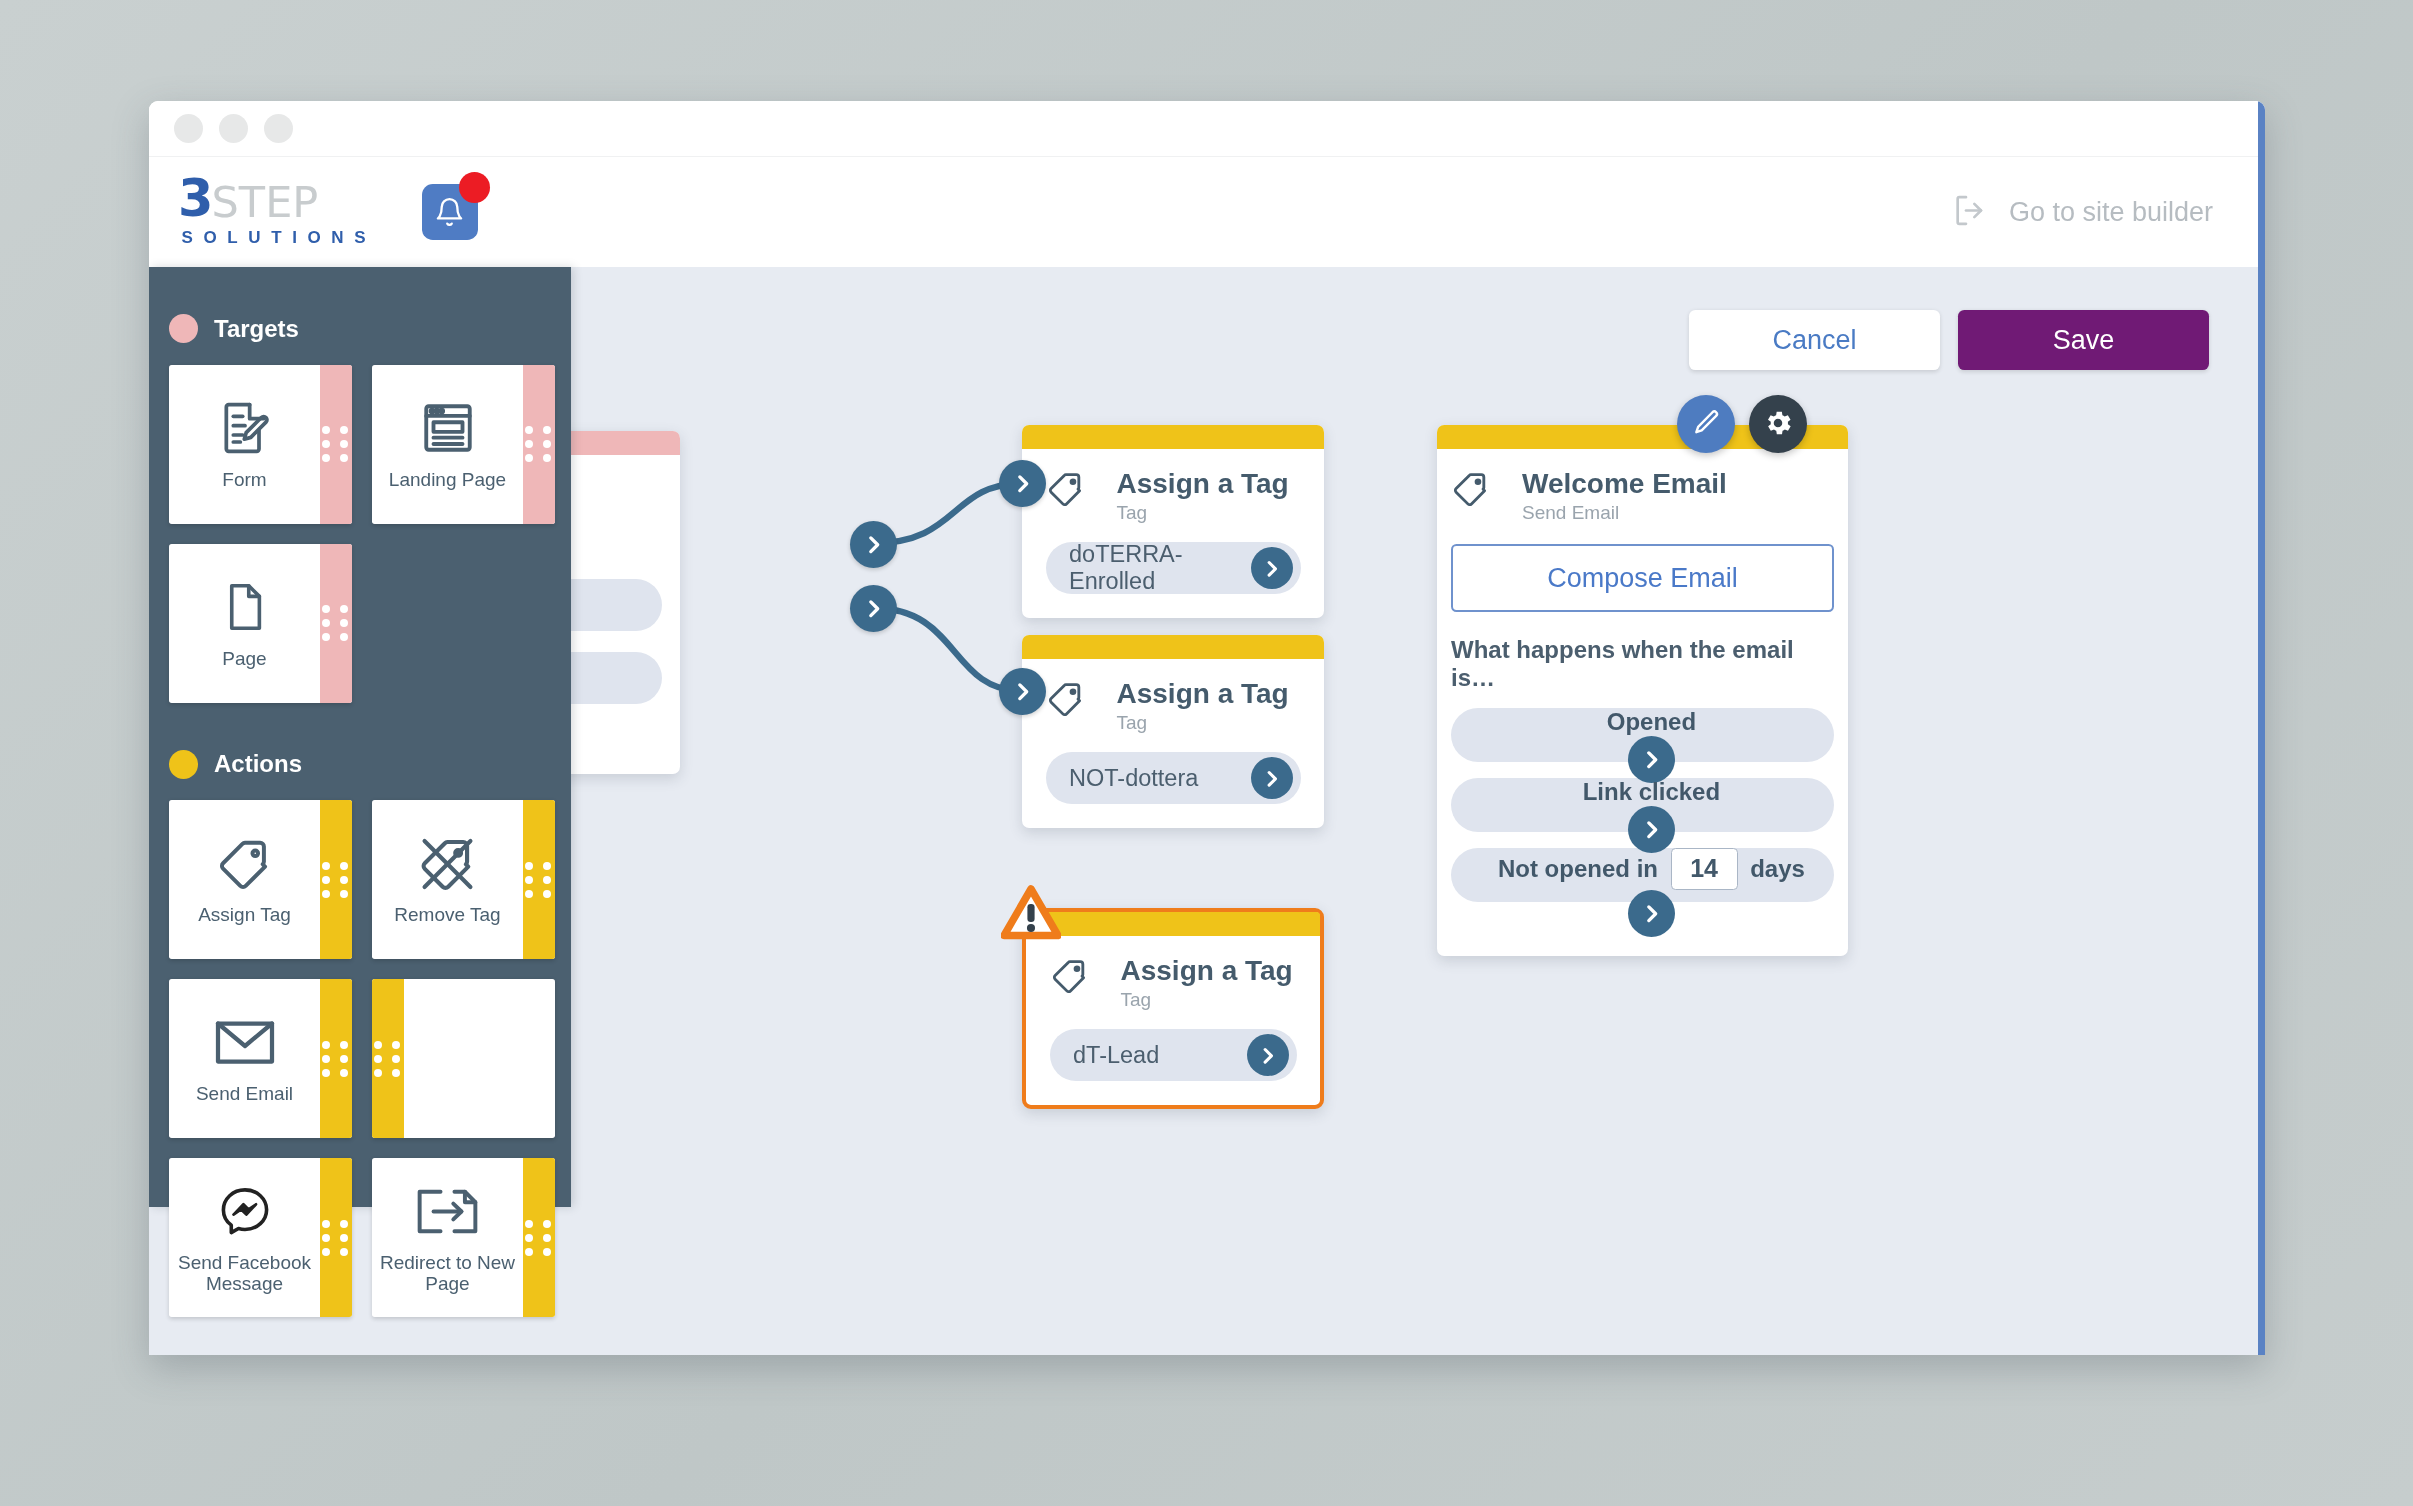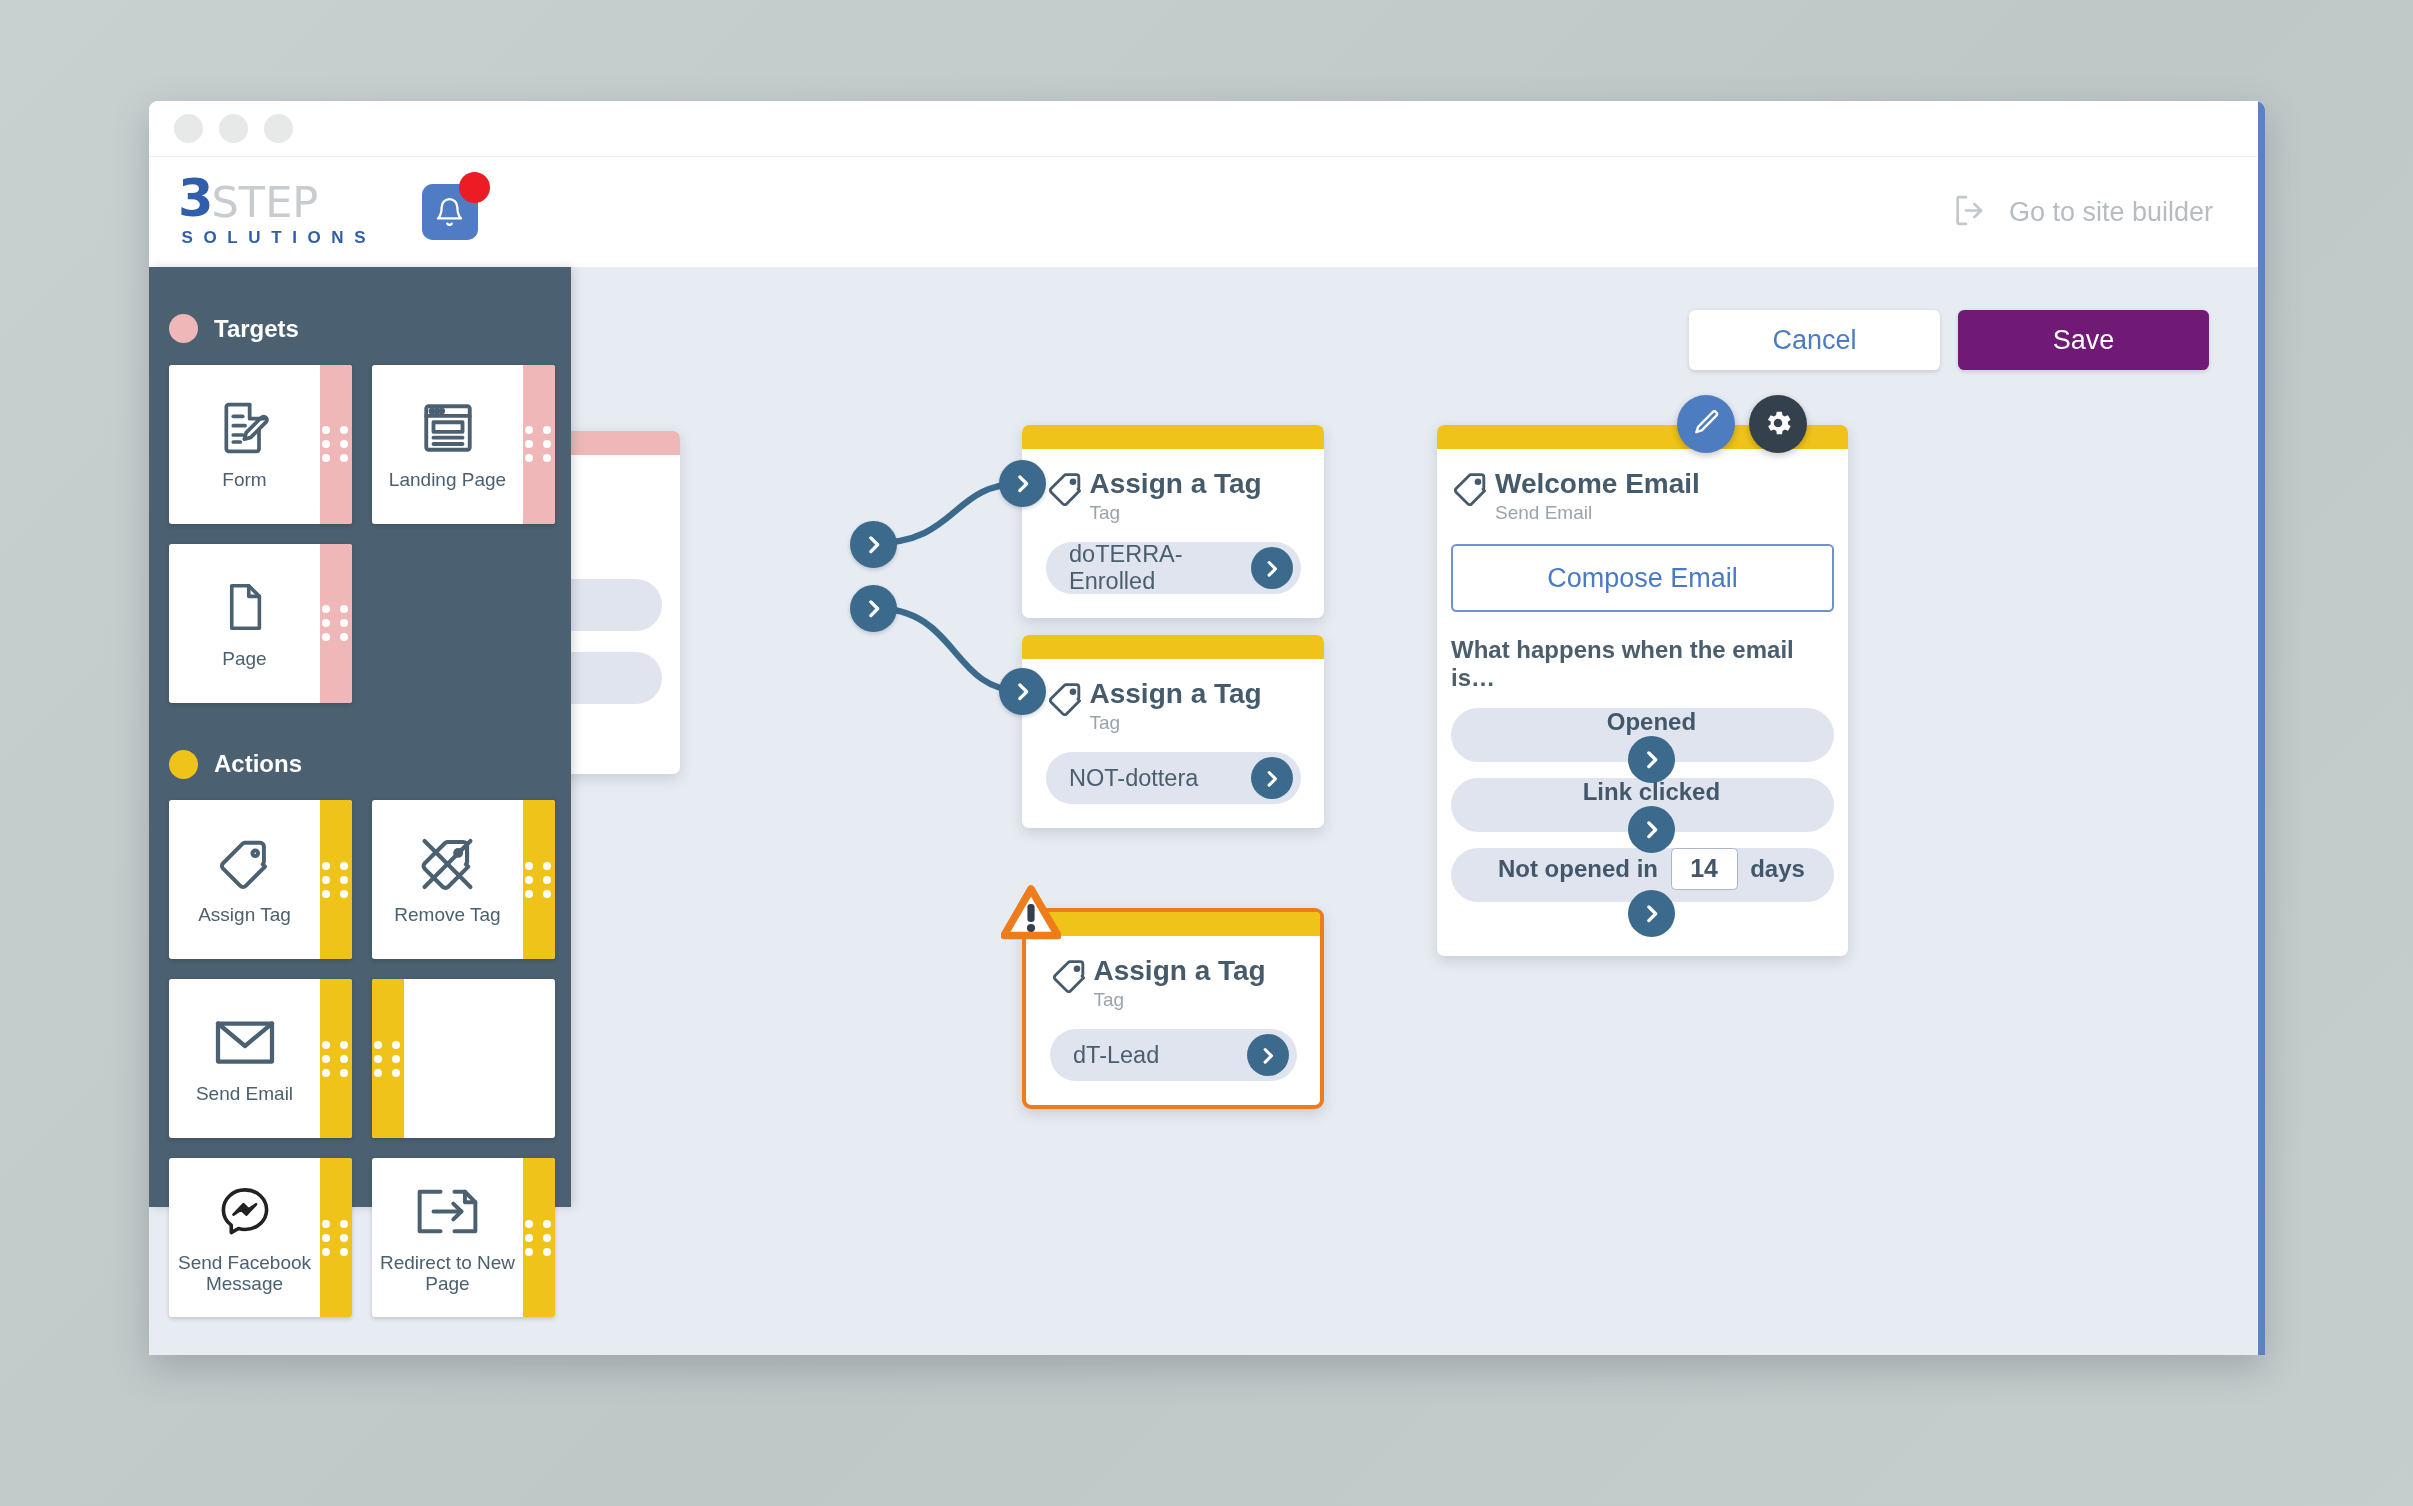--- a/index.html
+++ b/index.html
@@ -80,21 +80,21 @@
          display: flex; align-items: center; justify-content: center; cursor: pointer;
          border: none; font-family: inherit; }
   .btn-cancel { background: #fff; color: #4a7bc4; box-shadow: 0 1.8px 4.5px rgba(0,0,0,.13); }
   .btn-save { background: #701a75; color: #fff; box-shadow: 0 1.8px 4.5px rgba(0,0,0,.13); }
 
   
   .node { position: absolute; background: #fff; border-radius: 7.2px;
           box-shadow: 0 4.5px 12.6px rgba(60,72,88,.17); overflow: hidden; }
   .node-bar { height: 23.5px; }
   .node-body { padding: 20px 23.5px 23.5px; }
-  .node-head { display: flex; align-items: flex-start; gap: 4px; }
+  .node-head { display: flex; align-items: flex-start; gap: 31px; }
   .node-title { font-size: 28px; font-weight: 700; color: #455b6c; line-height: 1.05; }
   .node-sub { font-size: 19px; color: #9aa4ad; margin-top: 4.5px; }
   .pill { margin-top: 18px; height: 52px; background: #dfe4ee; border-radius: 26px;
           display: flex; align-items: center; padding: 0 7.2px 0 23.5px; position: relative; }
   .pill-label { font-size: 23.5px; color: #4b5e6e; flex: 1; }
   .chev { width: 42px; height: 42px; border-radius: 50%; background: #3b6a8c;
           display: flex; align-items: center; justify-content: center; flex: none; }
   .chev.big { width: 47px; height: 47px; }
   .port { position: absolute; width: 47px; height: 47px; border-radius: 50%;
           background: #3b6a8c; display: flex; align-items: center; justify-content: center;

